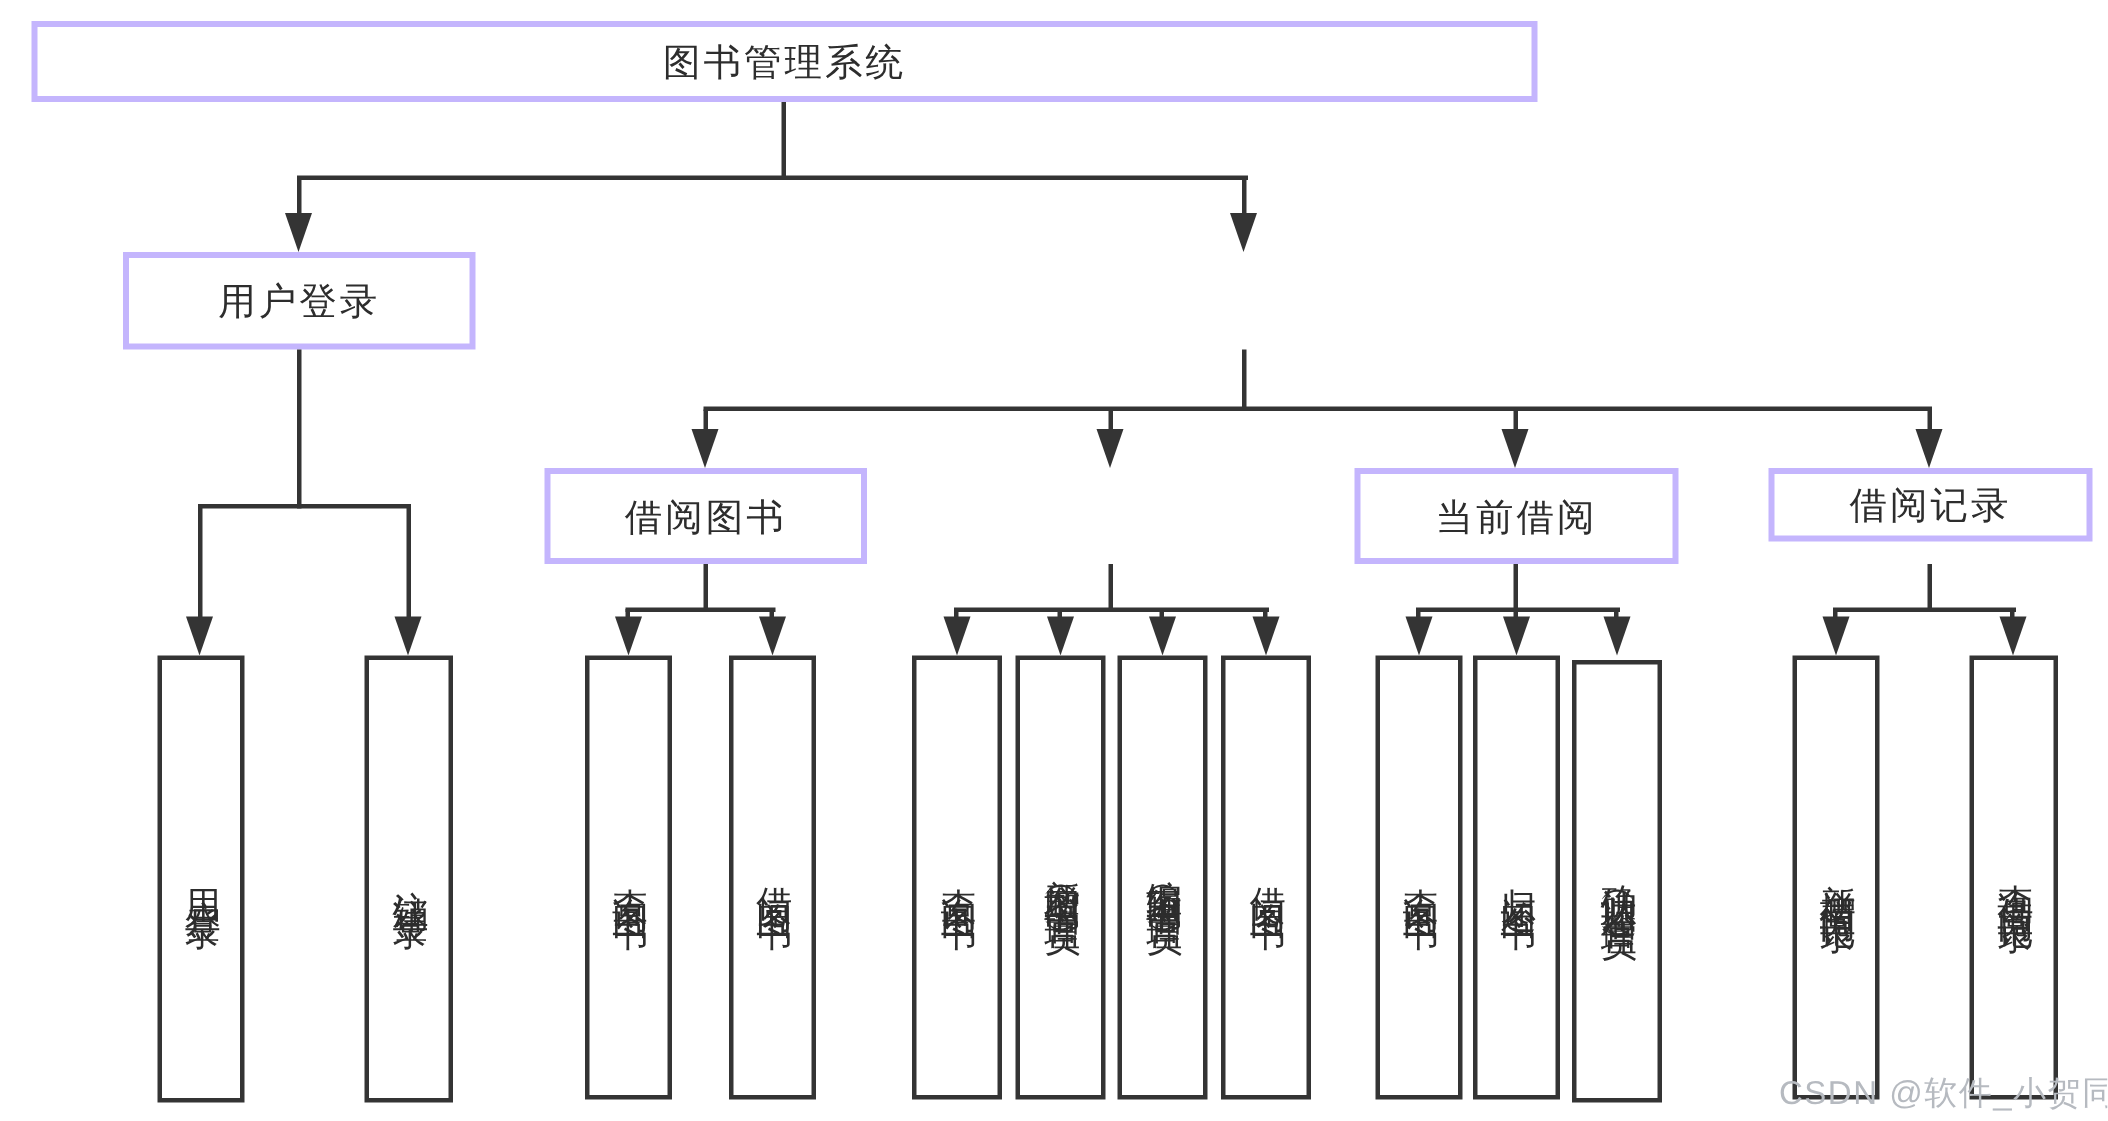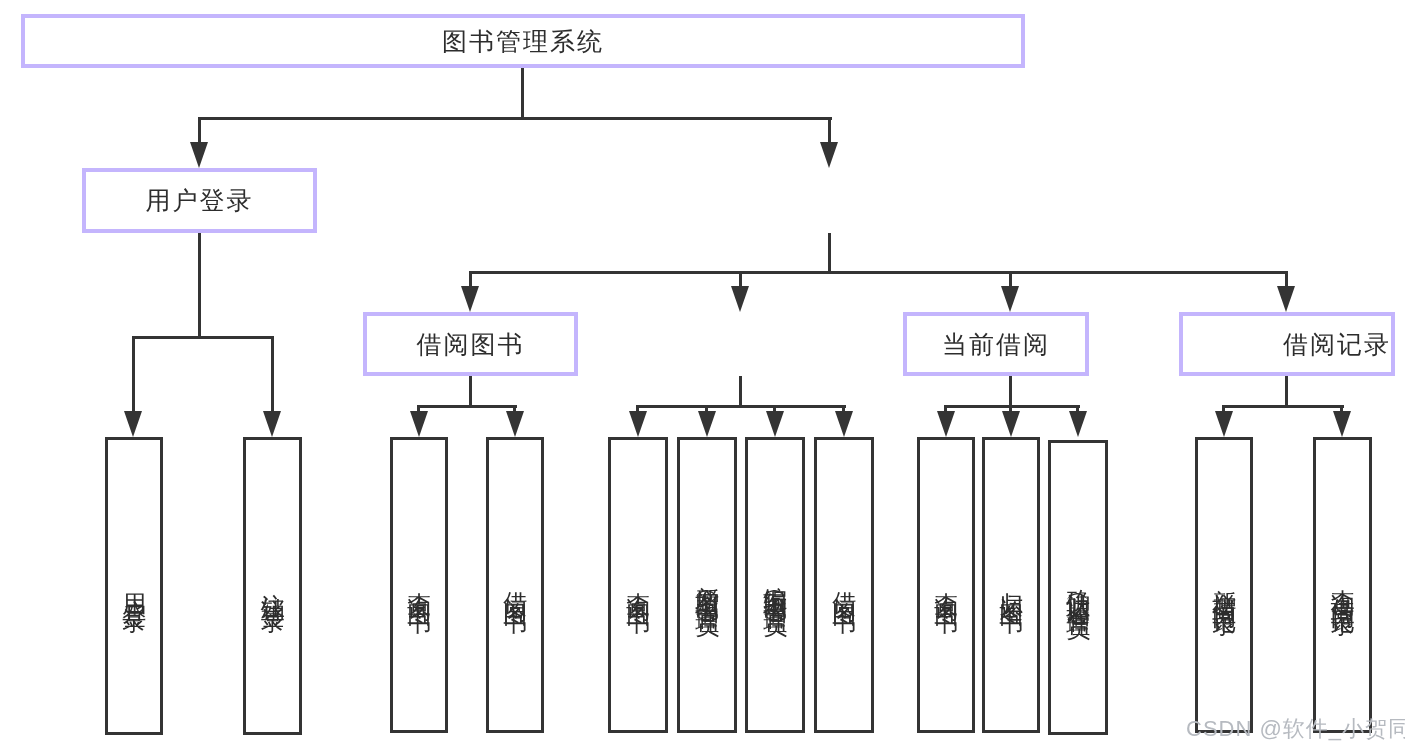--- a/index.html
+++ b/index.html
@@ -75,24 +75,24 @@
   <div class="vline" style="left:739px;top:273px;width:3px;height:16px;"></div>
   <div class="arrow" style="left:731px;top:286px;"></div>
   <div class="vline" style="left:1009px;top:273px;width:3px;height:16px;"></div>
   <div class="arrow" style="left:1001px;top:286px;"></div>
   <div class="vline" style="left:1285px;top:273px;width:3px;height:16px;"></div>
   <div class="arrow" style="left:1277px;top:286px;"></div>
 
   <div class="box" style="left:363px;top:312px;width:215px;height:64px;">
     <span>借阅图书</span>
   </div>
-  <div class="box" style="left:903px;top:312px;width:186px;height:64px;">
+  <div class="box" style="left:903px;top:312px;width:216px;height:64px;">
     <span>当前借阅</span>
   </div>
-  <div class="box" style="left:1179px;top:312px;width:216px;height:64px;justify-content:flex-end;">
+  <div class="box" style="left:1179px;top:312px;width:216px;height:49px;">
     <span>借阅记录</span>
   </div>
 
   <div class="vline" style="left:469px;top:376px;width:3px;height:32px;"></div>
   <div class="hline" style="left:417px;top:405px;width:100px;height:3px;"></div>
   <div class="vline" style="left:417px;top:406px;width:3px;height:7px;"></div>
   <div class="arrow" style="left:410px;top:411px;"></div>
   <div class="vline" style="left:513px;top:406px;width:3px;height:7px;"></div>
   <div class="arrow" style="left:506px;top:411px;"></div>
   <div class="leaf" style="left:390px;top:437px;width:58px;height:296px;">

